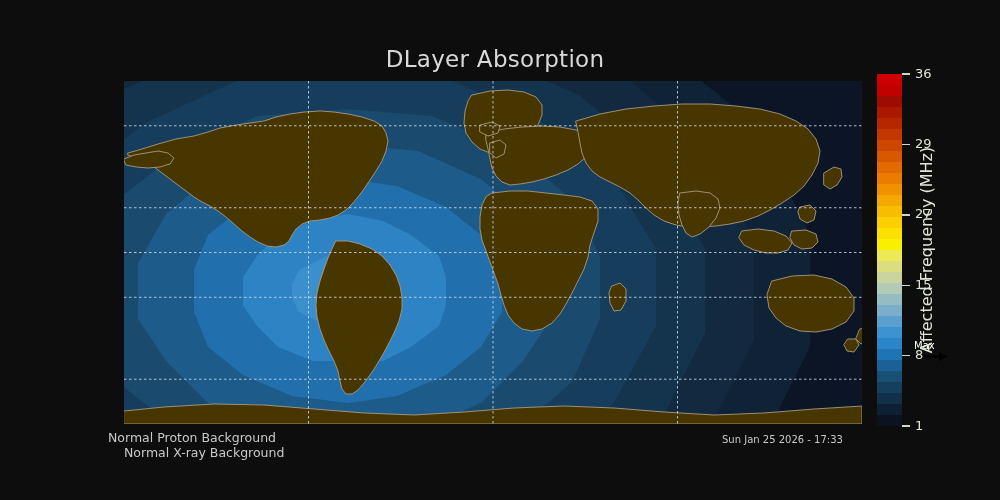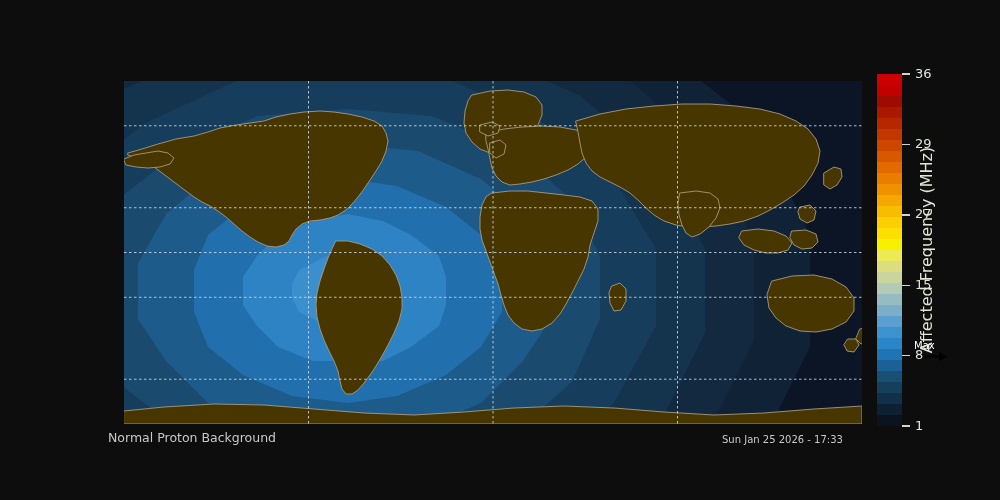--- a/index.html
+++ b/index.html
@@ -156,20 +156,21 @@
     font-size: 12.5px;
     font-style: italic;
     white-space: nowrap;
   }
 </style>
 </head>
 <body>
 
 <div id="app">
 
+  <div class="title">DLayer Absorption</div>
 
   <div class="map-frame">
     <svg class="map-svg" viewBox="0 0 738 343" preserveAspectRatio="none">
       <defs>
         <clipPath id="mapclip">
             <rect x="0" y="0" width="738" height="343"></rect>
           </clipPath>
       </defs>
 
       <g clip-path="url(#mapclip)">
@@ -330,15 +331,16 @@
       </div>
       <div class="tick" style="top: 0px;">
         <span class="dash"></span>
         <span class="tlabel">36</span>
       </div>
     </div>
 
   <div class="cbar-axis-title">Affected Frequency (MHz)</div>
 
   <div class="note note-1">Normal Proton Background</div>
+  <div class="note note-2">Normal X-ray Background</div>
   <div class="timestamp">Sun Jan 25 2026 - 17:33</div>
 
 </div>
 
 </body></html>

